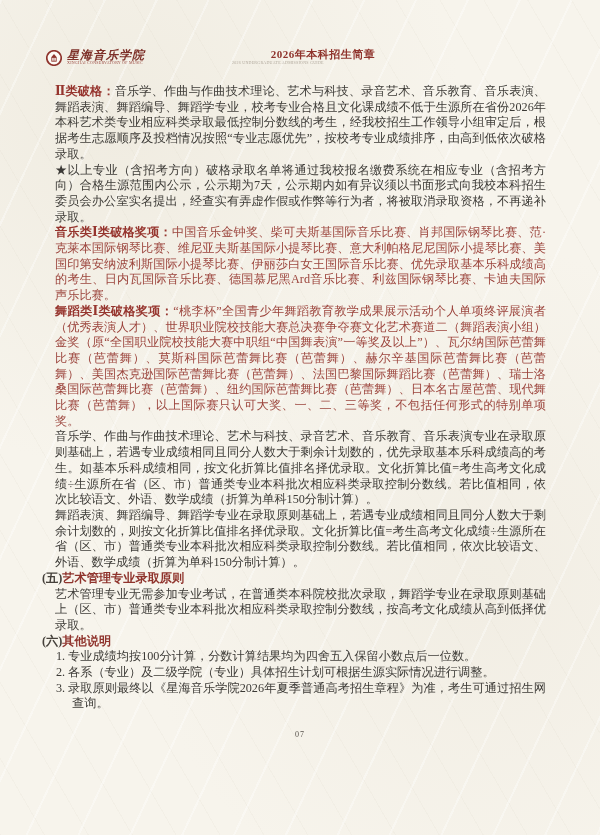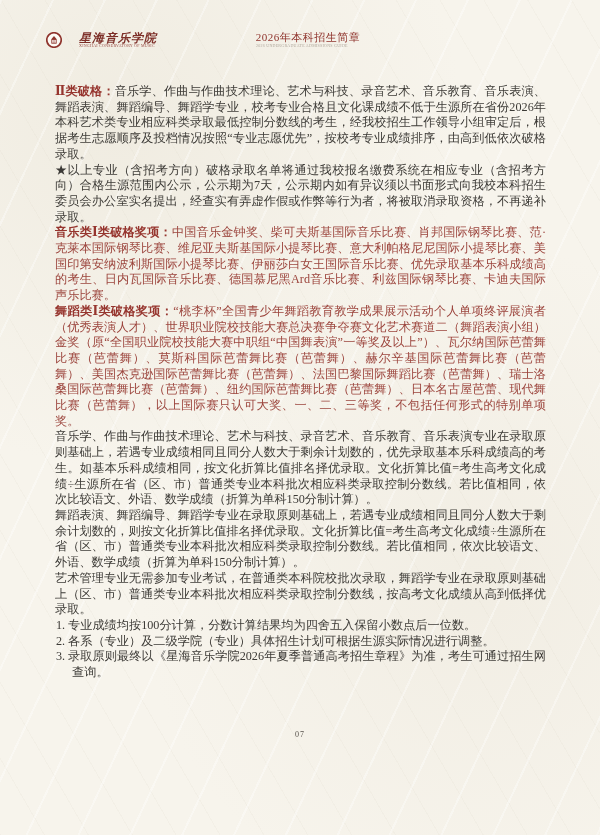--- a/index.html
+++ b/index.html
@@ -11,35 +11,35 @@
   .page::before{
     content:"";position:absolute;inset:0;pointer-events:none;
     background:
       repeating-linear-gradient(115deg, rgba(255,255,255,.35) 0 2px, rgba(255,255,255,0) 2px 47px),
       repeating-linear-gradient(60deg, rgba(214,208,192,.12) 0 1px, rgba(255,255,255,0) 1px 38px),
       radial-gradient(circle at 20% 15%, rgba(233,228,214,.5), rgba(233,228,214,0) 40%),
       radial-gradient(circle at 80% 70%, rgba(236,231,219,.5), rgba(236,231,219,0) 45%);
   }
   
   .header{
-    position:absolute;left:46px;top:32px;height:22px;
-    display:flex;align-items:flex-start;gap:17px;z-index:2;
+    position:absolute;left:46px;top:44px;height:22px;
+    display:flex;align-items:flex-end;gap:5px;z-index:2;
   }
   .seal{width:16px;height:16px;flex:0 0 auto;}
   .name-block{display:flex;flex-direction:column;line-height:1;margin-right:8px;}
   .school-cn{
     font-size:12px;font-weight:bold;color:#7d2f28;letter-spacing:1px;
     font-style:italic;white-space:nowrap;
   }
   .tiny-en{
     font-size:8px;color:#9a4a42;white-space:nowrap;
     transform:scale(.5);transform-origin:left top;height:5px;letter-spacing:.5px;
   }
   .title-block{display:flex;flex-direction:column;line-height:1;}
-  .doc-cn{font-size:11px;font-weight:normal;color:#8f332c;letter-spacing:.5px;white-space:nowrap;}
+  .doc-cn{font-size:11px;font-weight:bold;color:#8f332c;letter-spacing:.5px;white-space:nowrap;margin-left:39px;}
   .doc-en{
     font-size:8px;color:#b0a89c;white-space:nowrap;
     transform:scale(.5);transform-origin:left top;height:5px;letter-spacing:.5px;margin-top:1px;
   }
   
   .doc{
     position:absolute;left:42px;top:84px;width:504px;z-index:2;
     font-size:12.2px;line-height:15.7px;
     text-align:justify;text-justify:inter-ideograph;
   }
@@ -87,23 +87,25 @@
 
     <p class="para red"><span class="lab">音乐类Ⅰ类破格奖项：</span><span>中国音乐金钟奖、柴可夫斯基国际音乐比赛、肖邦国际钢琴比赛、范·克莱本国际钢琴比赛、维尼亚夫斯基国际小提琴比赛、意大利帕格尼尼国际小提琴比赛、美国印第安纳波利斯国际小提琴比赛、伊丽莎白女王国际音乐比赛、优先录取基本乐科成绩高的考生、日内瓦国际音乐比赛、德国慕尼黑Ard音乐比赛、利兹国际钢琴比赛、卡迪夫国际声乐比赛。</span></p>
 
     <p class="para red"><span class="lab">舞蹈类Ⅰ类破格奖项：</span><span>“桃李杯”全国青少年舞蹈教育教学成果展示活动个人单项终评展演者（优秀表演人才）、世界职业院校技能大赛总决赛争夺赛文化艺术赛道二（舞蹈表演小组）金奖（原“全国职业院校技能大赛中职组“中国舞表演”一等奖及以上”）、瓦尔纳国际芭蕾舞比赛（芭蕾舞）、莫斯科国际芭蕾舞比赛（芭蕾舞）、赫尔辛基国际芭蕾舞比赛（芭蕾舞）、美国杰克逊国际芭蕾舞比赛（芭蕾舞）、法国巴黎国际舞蹈比赛（芭蕾舞）、瑞士洛桑国际芭蕾舞比赛（芭蕾舞）、纽约国际芭蕾舞比赛（芭蕾舞）、日本名古屋芭蕾、现代舞比赛（芭蕾舞），以上国际赛只认可大奖、一、二、三等奖，不包括任何形式的特别单项奖。</span></p>
 
 
     <p class="para"><span>音乐学、作曲与作曲技术理论、艺术与科技、录音艺术、音乐教育、音乐表演专业在录取原则基础上，若遇专业成绩相同且同分人数大于剩余计划数的，优先录取基本乐科成绩高的考生。如基本乐科成绩相同，按文化折算比值排名择优录取。文化折算比值=考生高考文化成绩÷生源所在省（区、市）普通类专业本科批次相应科类录取控制分数线。若比值相同，依次比较语文、外语、数学成绩（折算为单科150分制计算）。</span></p>
 
     <p class="para"><span>舞蹈表演、舞蹈编导、舞蹈学专业在录取原则基础上，若遇专业成绩相同且同分人数大于剩余计划数的，则按文化折算比值排名择优录取。文化折算比值=考生高考文化成绩÷生源所在省（区、市）普通类专业本科批次相应科类录取控制分数线。若比值相同，依次比较语文、外语、数学成绩（折算为单科150分制计算）。</span></p>
 
+    <p class="heading"><span class="h-num">(五)</span><span class="h-title">艺术管理专业录取原则</span></p>
 
     <p class="para"><span>艺术管理专业无需参加专业考试，在普通类本科院校批次录取，舞蹈学专业在录取原则基础上（区、市）普通类专业本科批次相应科类录取控制分数线，按高考文化成绩从高到低择优录取。</span></p>
 
+    <p class="heading"><span class="h-num">(六)</span><span class="h-title">其他说明</span></p>
 
     <div class="li"><span class="mk">1.</span><span>专业成绩均按100分计算，分数计算结果均为四舍五入保留小数点后一位数。</span></div>
     <div class="li"><span class="mk">2.</span><span>各系（专业）及二级学院（专业）具体招生计划可根据生源实际情况进行调整。</span></div>
     <div class="li"><span class="mk">3.</span><span>录取原则最终以《星海音乐学院2026年夏季普通高考招生章程》为准，考生可通过招生网查询。</span></div>
 
   </div>
 
   <div class="pagenum">07</div>
 
 </div>

